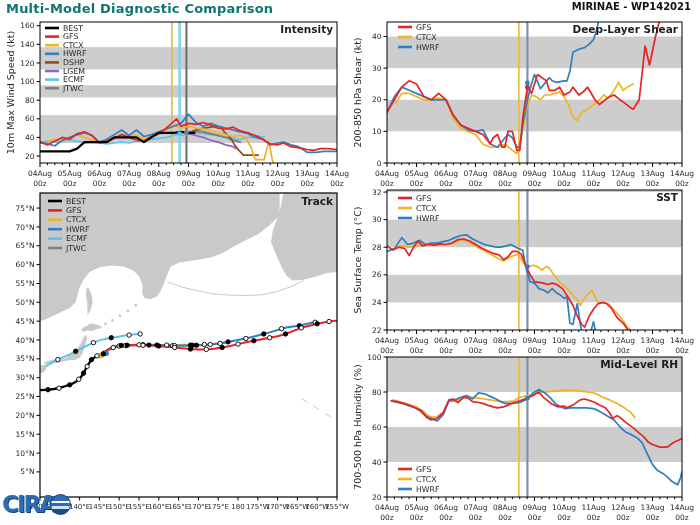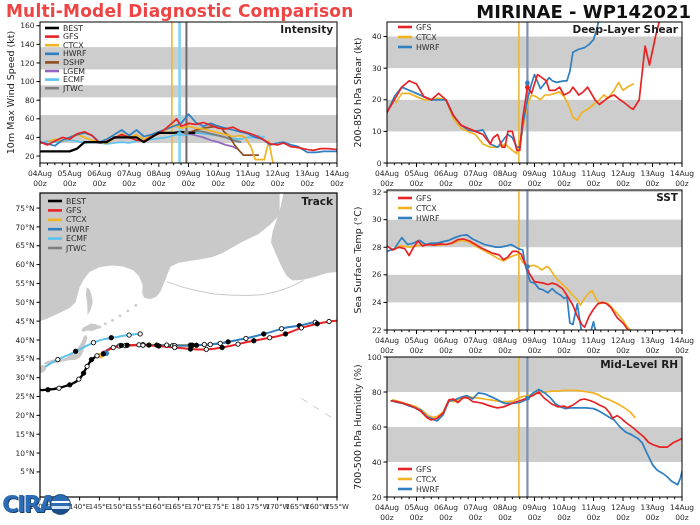--- a/index.html
+++ b/index.html
@@ -1,19 +1,19 @@
 <!DOCTYPE html>
 <html><head>
 <meta charset="utf-8">
 <style>
   body{margin:0;background:#fff}
   #fig{position:relative;width:700px;height:525px;background:#fff;
        font-family:"DejaVu Sans","Liberation Sans",sans-serif;overflow:hidden}
-  .title-left{position:absolute;left:6px;top:1px;font-size:17px;font-weight:bold;color:#ef4444;letter-spacing:.2px}
-  .title-right{position:absolute;right:9px;top:1px;font-size:18px;font-weight:bold;color:#111}
+  .title-left{position:absolute;left:6px;top:1px;font-size:13px;font-weight:bold;color:#0f766e;letter-spacing:.2px}
+  .title-right{position:absolute;right:9px;top:1px;font-size:10px;font-weight:bold;color:#111}
   #canvas{position:absolute;left:0;top:0}
   .logo{position:absolute;left:2px;top:491px;display:flex;align-items:center;z-index:5}
   .logo-text{font-size:23px;font-weight:bold;color:#2b6cb5;letter-spacing:-2px;
              text-shadow:1px 1px 0 #16406f}
   .logo-globe{display:inline-block;width:19px;height:19px;border-radius:50%;margin-left:-5px;
       background:linear-gradient(#2b6cb5 0 34%,#ffffff 34% 44%,#2b6cb5 44% 58%,#cfe3f5 58% 72%,#1a4e8a 72%);
       border:1px solid #16406f}
 </style>
 </head>
 <body>

